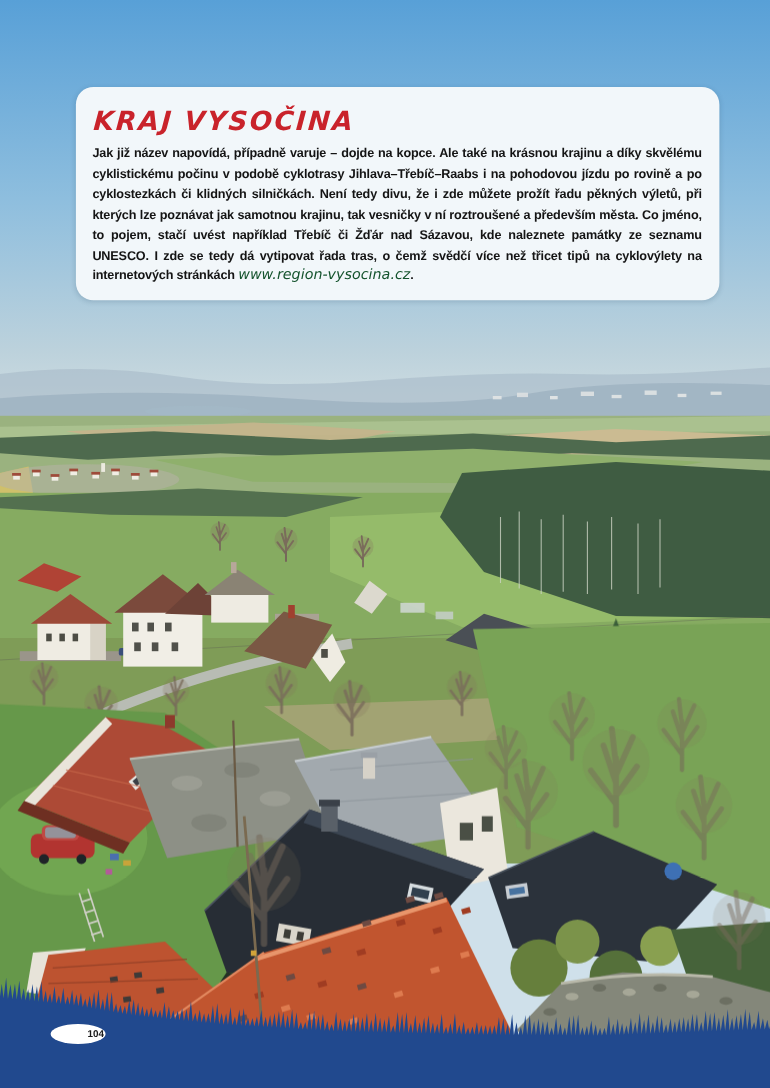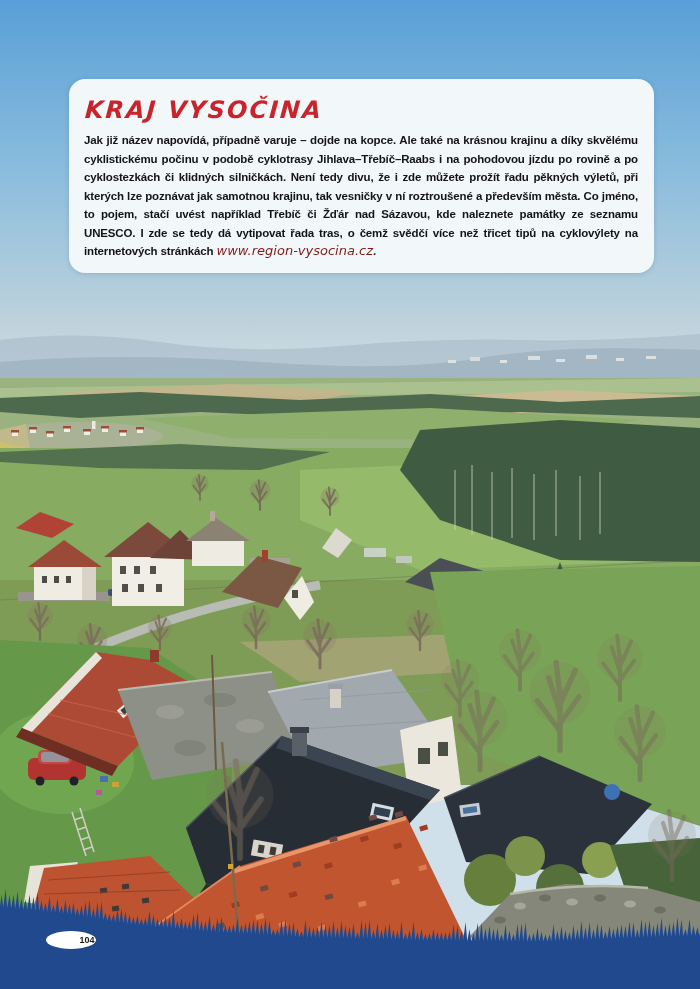--- a/index.html
+++ b/index.html
@@ -7,21 +7,21 @@
         font-family:"Liberation Sans",sans-serif;}
   .photo{position:absolute;inset:0;display:block;}
   
   .card{position:absolute;left:69px;top:79px;width:585px;min-height:184px;box-sizing:border-box;
         background:#f2f7fa;border-radius:16px;padding:15px 16px 12px 15px;
         box-shadow:0 1px 5px rgba(30,60,90,.18);}
   .card h1{margin:2px 0 7px 1px;font:italic 800 24px/28px "DejaVu Sans",sans-serif;
            letter-spacing:2px;color:#c9232b;transform:skewX(-4deg);transform-origin:left;}
   .card p{margin:0;font:700 11.5px/18.5px "Liberation Sans",sans-serif;font-stretch:condensed;
           letter-spacing:-0.15px;color:#141414;text-align:justify;}
-  .card p .url{font:italic 400 13px "DejaVu Sans",sans-serif;letter-spacing:0;color:#7f1d1d;
+  .card p .url{font:italic 400 13px "DejaVu Sans",sans-serif;letter-spacing:0;color:#14532d;
                text-decoration:none;}
   
   .pagenum{position:absolute;left:46px;top:931px;width:18px;height:18px;border-radius:50%;
            background:#fff;display:flex;align-items:center;justify-content:center;
            font:700 9px/1 "Liberation Sans",sans-serif;color:#1b1b1b;padding-left:32px;}
 </style>
 </head>
 <body>
 
 <div class="page">

